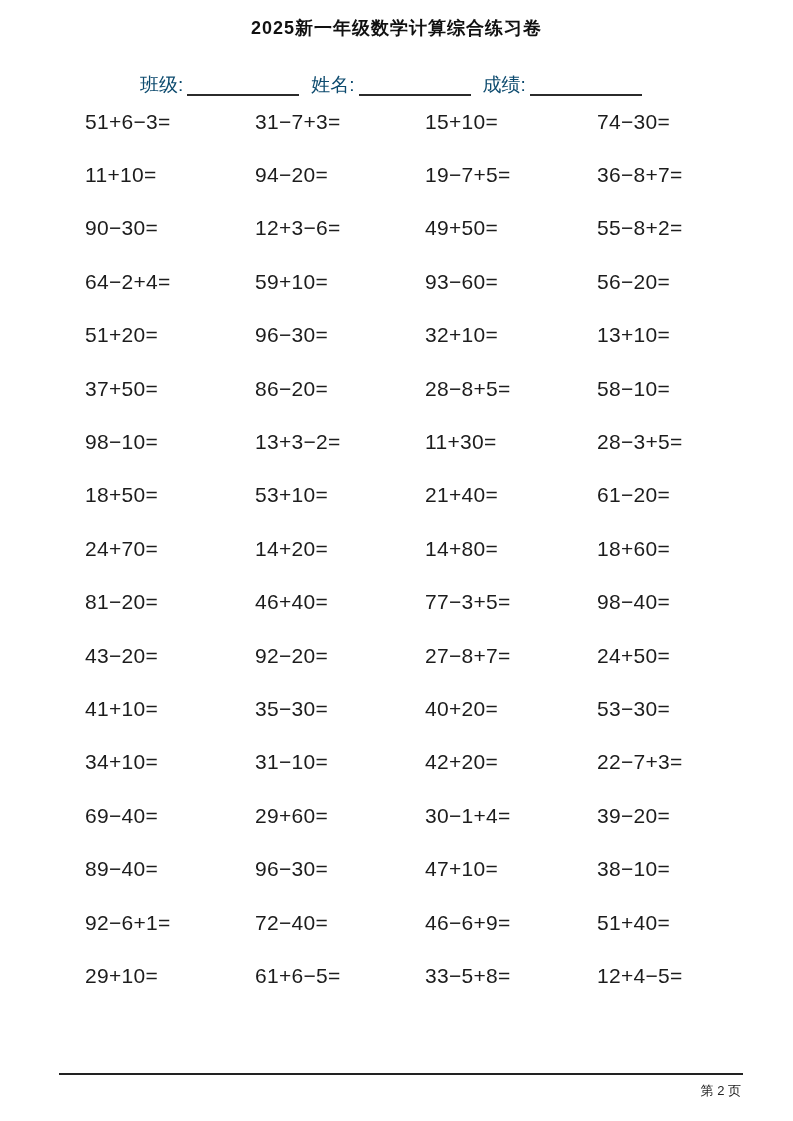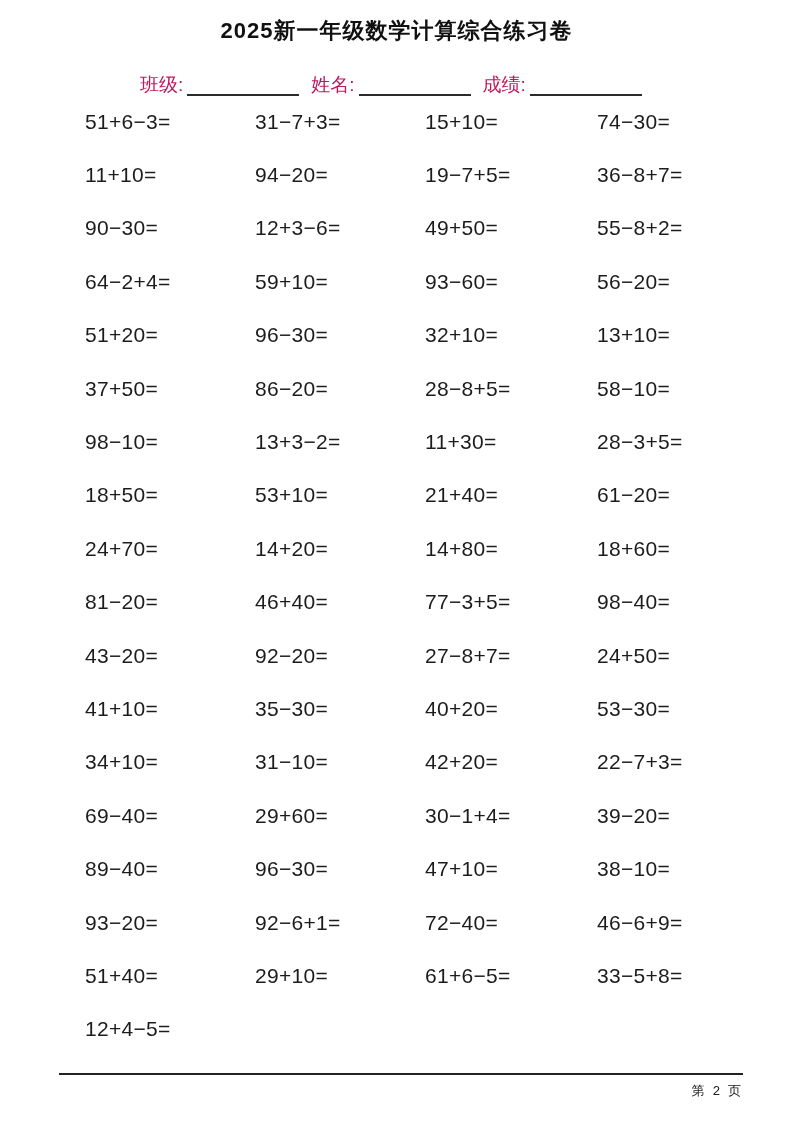--- a/index.html
+++ b/index.html
@@ -14,33 +14,33 @@
     font-family: "Liberation Sans", sans-serif;
     color: #1a1a1a;
     overflow: hidden;
   }
   .title {
     position: absolute;
     top: 16px;
     left: 0;
     right: 0;
     text-align: center;
-    font-size: 22px;
+    font-size: 18px;
     font-weight: 700;
     letter-spacing: 1px;
     color: #111111;
   }
   .header-row {
     position: absolute;
     top: 74px;
     left: 140px;
     display: flex;
     align-items: flex-end;
     font-size: 19px;
-    color: #be185d;
+    color: #0c4a6e;
   }
   .field {
     display: flex;
     align-items: flex-end;
     margin-right: 12px;
   }
   .field-label {
     white-space: nowrap;
     line-height: 22px;
   }
@@ -73,21 +73,20 @@
     left: 59px;
     right: 50px;
     border-top: 2px solid #222222;
   }
   .page-label {
     position: absolute;
     top: 1082px;
     right: 52px;
     font-size: 13px;
     color: #222222;
-    font-family: Liberation Mono, monospace;
   }
 </style>
 </head>
 <body>
 
 <div class="title">2025新一年级数学计算综合练习卷</div>
 
 <div class="header-row">
   <div class="field">
     <span class="field-label">班级:</span>
@@ -157,21 +156,20 @@
     <div class="problem-cell">42+20=</div>
     <div class="problem-cell">22−7+3=</div>
     <div class="problem-cell">69−40=</div>
     <div class="problem-cell">29+60=</div>
     <div class="problem-cell">30−1+4=</div>
     <div class="problem-cell">39−20=</div>
     <div class="problem-cell">89−40=</div>
     <div class="problem-cell">96−30=</div>
     <div class="problem-cell">47+10=</div>
     <div class="problem-cell">38−10=</div>
-    <div class="problem-cell">93−20=</div>
     <div class="problem-cell">92−6+1=</div>
     <div class="problem-cell">72−40=</div>
     <div class="problem-cell">46−6+9=</div>
     <div class="problem-cell">51+40=</div>
     <div class="problem-cell">29+10=</div>
     <div class="problem-cell">61+6−5=</div>
     <div class="problem-cell">33−5+8=</div>
     <div class="problem-cell">12+4−5=</div>
   </div>
 

